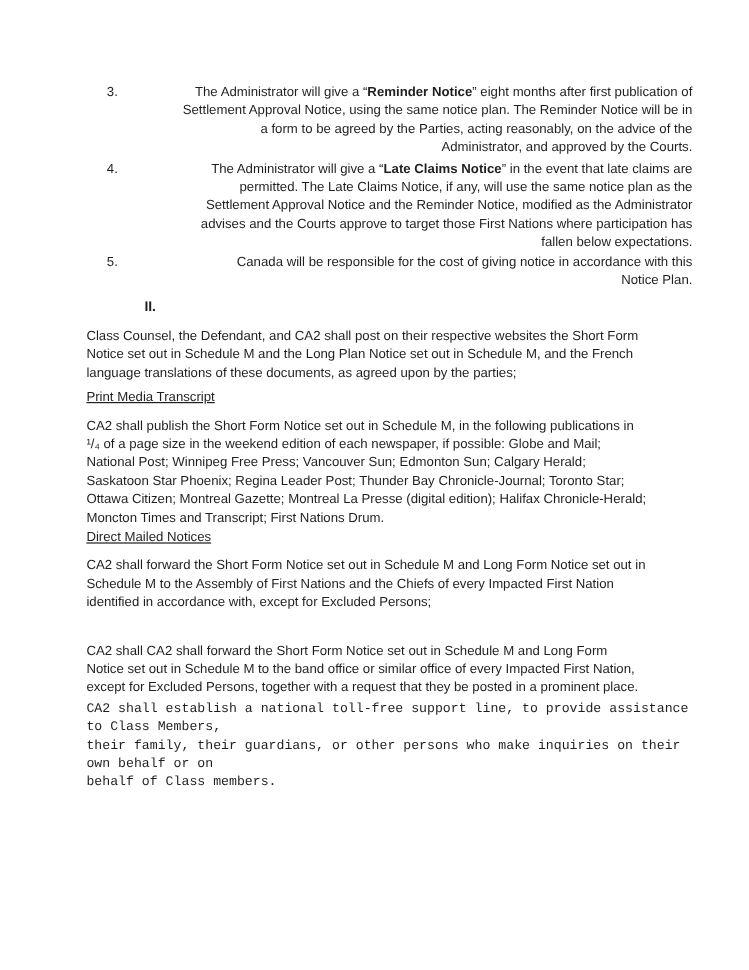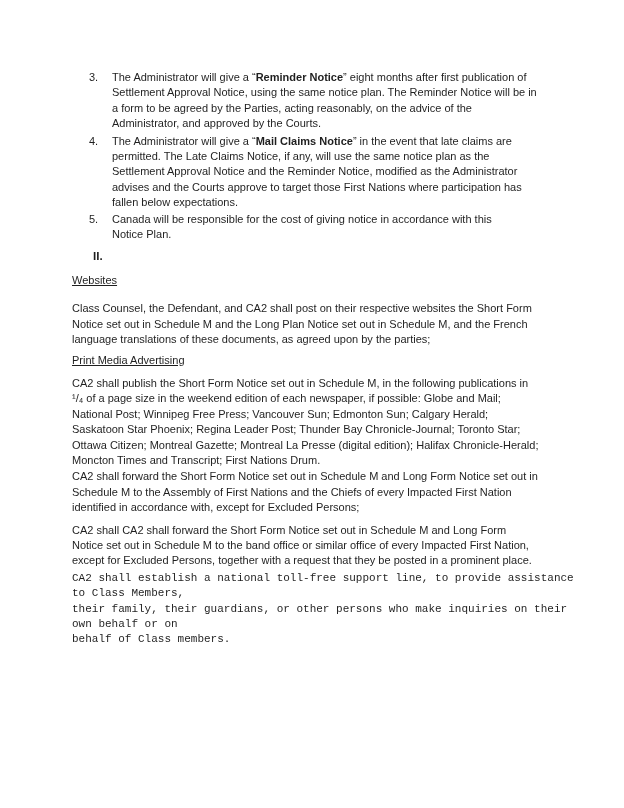--- a/index.html
+++ b/index.html
@@ -16,83 +16,83 @@
     overflow: hidden;
   }
   .content {
     position: absolute;
     left: 72px;
     top: 70px;
     width: 512px;
   }
   .li { display: flex; margin-left: 17px; }
   .li .num { flex: 0 0 23px; width: 23px; }
-  .li .litext { white-space: pre-wrap; width: 465px; }
+  .li .litext { white-space: pre-wrap; width: 465px; text-align: right; }
   .b { font-weight: bold; }
   .hII { display: flex; font-weight: bold; font-size: 11.6px; }
   .hII .num { margin-left: 21px; width: 37px; }
   .sub { text-decoration: underline; }
   p.para { white-space: pre-wrap; width: 505px; }
   .m0 { margin-bottom: 0; font-family: Liberation Mono, monospace; }
   .m1 { margin-bottom: 1px; }
   .m2 { margin-bottom: 2px; }
   .m5 { margin-bottom: 5px; }
   .m6 { margin-bottom: 6px; }
-  .m7 { margin-bottom: 7px; }
+  .m7 { margin-bottom: 25px; }
   .m8 { margin-bottom: 8px; }
-  .m9 { margin-bottom: 9px; }
+  .m9 { margin-bottom: 9px; text-align: right; }
   .m10 { margin-bottom: 10px; }
   .m13 { margin-bottom: 13px; }
 </style>
 </head>
 <body>
 
 <div class="page">
   <div class="content">
 
     <div class="li m2">
       <span class="num">3.</span>
       <div class="litext"><span>The Administrator will give a “</span><span class="b">Reminder Notice</span><span>” eight months after first publication of
 Settlement Approval Notice, using the same notice plan. The Reminder Notice will be in
 a form to be agreed by the Parties, acting reasonably, on the advice of the
 Administrator, and approved by the Courts.</span></div>
     </div>
 
     <div class="li m1">
       <span class="num">4.</span>
-      <div class="litext"><span>The Administrator will give a “</span><span class="b">Mail Claims Notice</span><span>” in the event that late claims are
+      <div class="litext"><span>The Administrator will give a “</span><span class="b">Late Claims Notice</span><span>” in the event that late claims are
 permitted. The Late Claims Notice, if any, will use the same notice plan as the
 Settlement Approval Notice and the Reminder Notice, modified as the Administrator
 advises and the Courts approve to target those First Nations where participation has
 fallen below expectations.</span></div>
     </div>
 
     <div class="li m6">
       <span class="num">5.</span>
       <div class="litext"><span>Canada will be responsible for the cost of giving notice in accordance with this
 Notice Plan.</span></div>
     </div>
 
     <div class="hII m9">
       <span class="num">II.</span>
     </div>
 
-    <div class="sub m13">Websites</div>
     <p class="para m5">Class Counsel, the Defendant, and CA2 shall post on their respective websites the Short Form
 Notice set out in Schedule M and the Long Plan Notice set out in Schedule M, and the French
 language translations of these documents, as agreed upon by the parties;</p>
 
-    <div class="sub m8">Print Media Advertising</div>
+    <div class="sub m8">Print Media Transcript</div>
     <p class="para m1">CA2 shall publish the Short Form Notice set out in Schedule M, in the following publications in
 ¹/₄ of a page size in the weekend edition of each newspaper, if possible: Globe and Mail;
 National Post; Winnipeg Free Press; Vancouver Sun; Edmonton Sun; Calgary Herald;
 Saskatoon Star Phoenix; Regina Leader Post; Thunder Bay Chronicle-Journal; Toronto Star;
 Ottawa Citizen; Montreal Gazette; Montreal La Presse (digital edition); Halifax Chronicle-Herald;
 Moncton Times and Transcript; First Nations Drum.</p>
 
+    <div class="sub m8">Direct Mailed Notices</div>
     <p class="para m7">CA2 shall forward the Short Form Notice set out in Schedule M and Long Form Notice set out in
 Schedule M to the Assembly of First Nations and the Chiefs of every Impacted First Nation
 identified in accordance with, except for Excluded Persons;</p>
     <p class="para m2">CA2 shall CA2 shall forward the Short Form Notice set out in Schedule M and Long Form
 Notice set out in Schedule M to the band office or similar office of every Impacted First Nation,
 except for Excluded Persons, together with a request that they be posted in a prominent place.</p>
 
     <p class="para m0">CA2 shall establish a national toll-free support line, to provide assistance to Class Members,
 their family, their guardians, or other persons who make inquiries on their own behalf or on
 behalf of Class members.</p>

